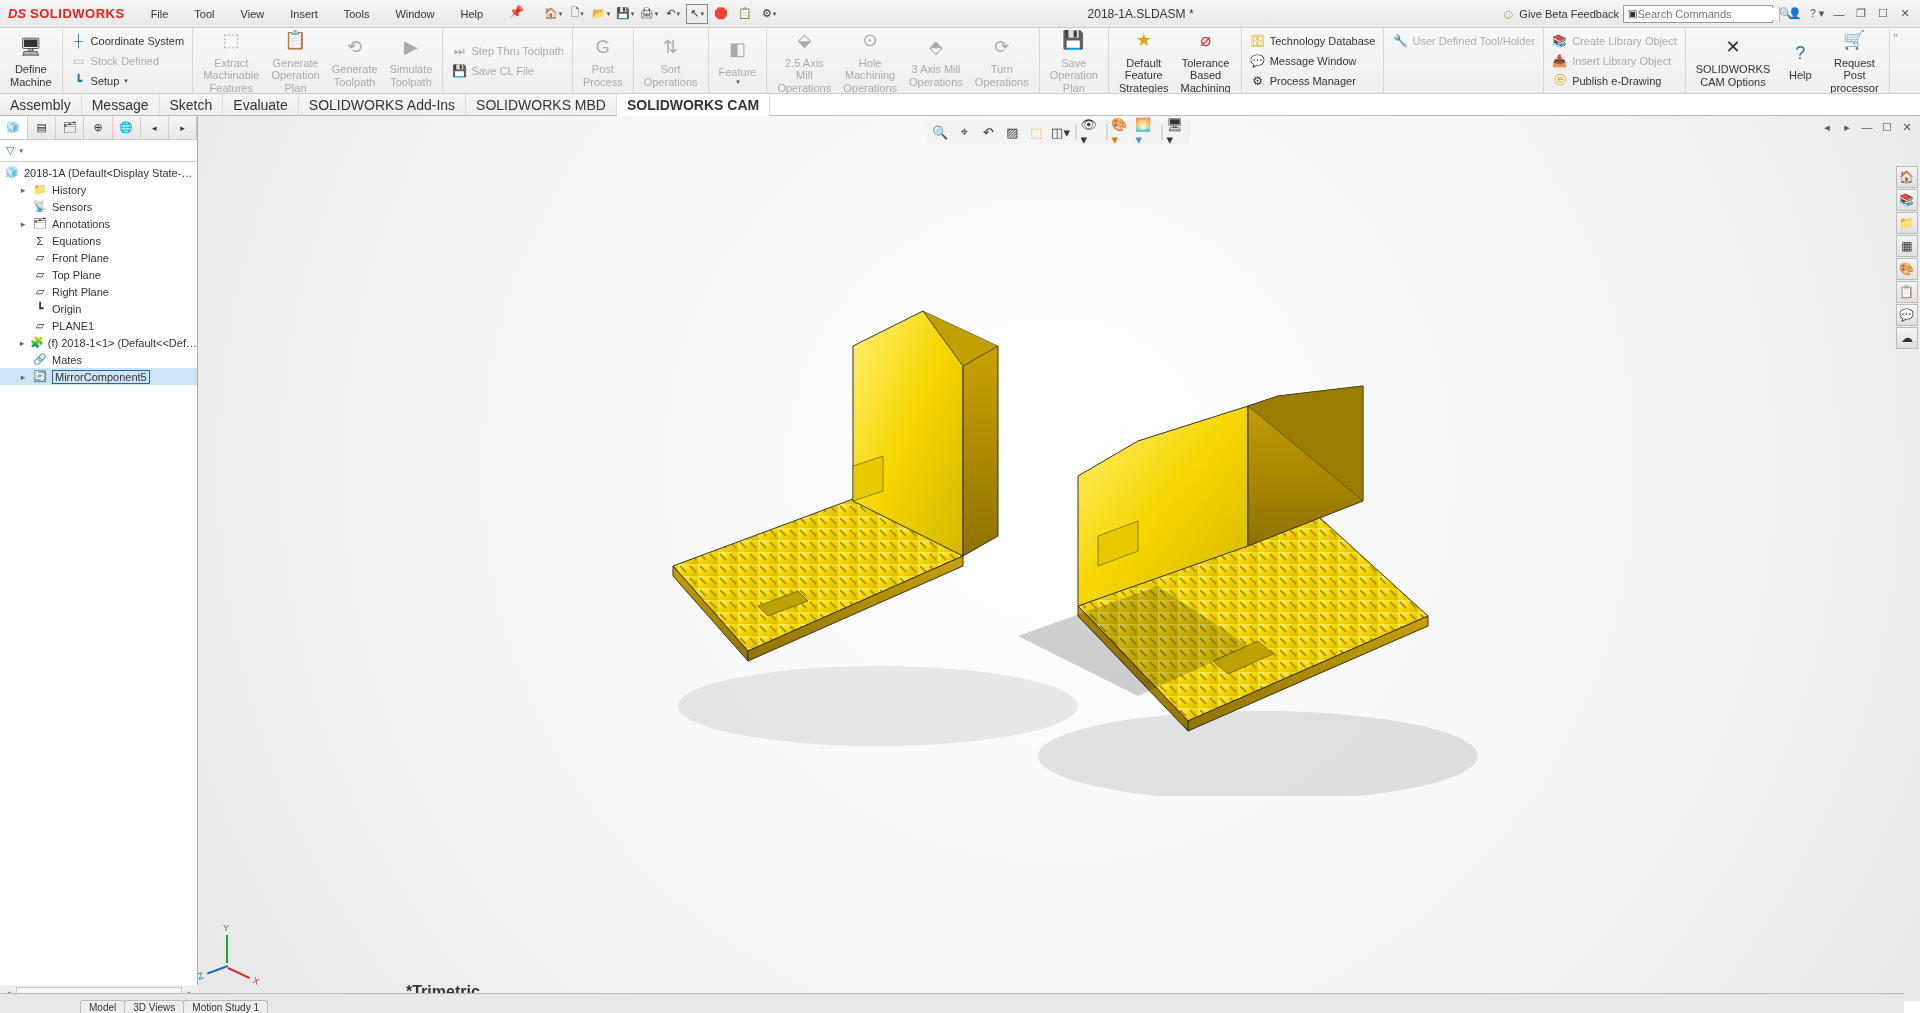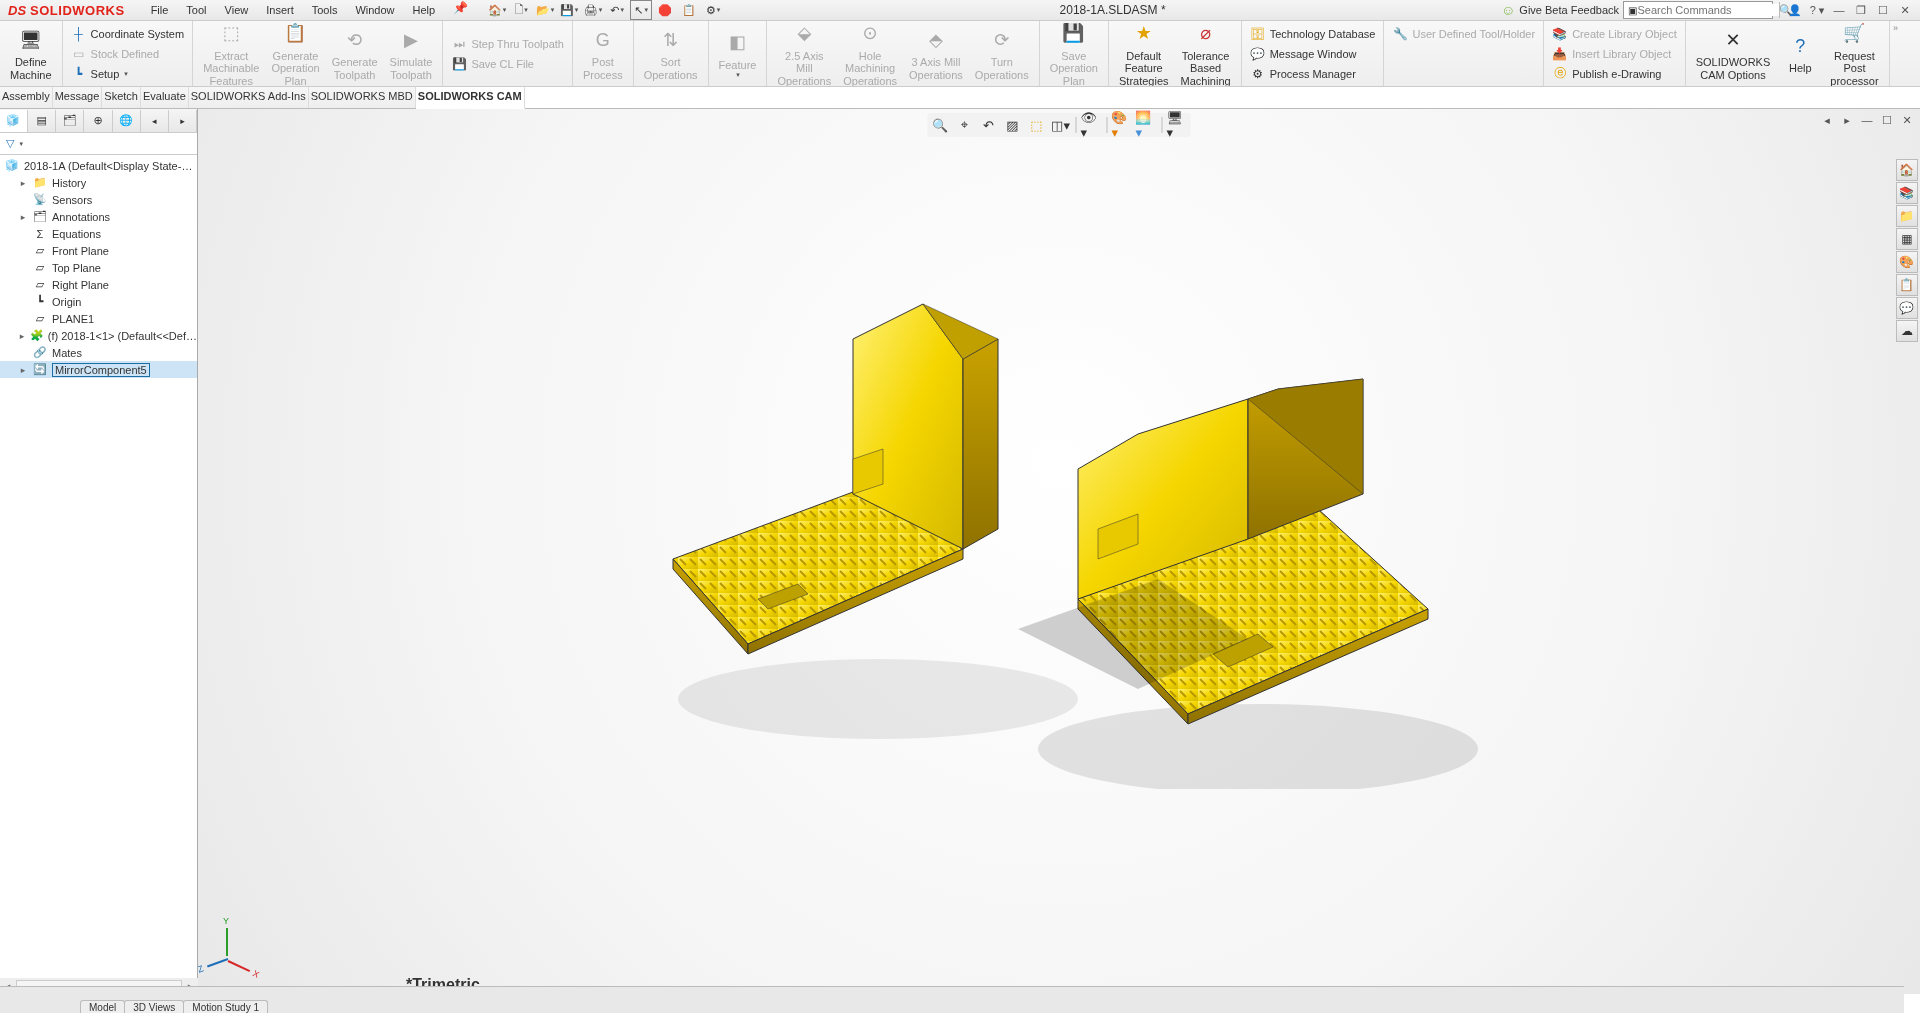--- a/index.html
+++ b/index.html
@@ -1,23 +1,23 @@
 <!DOCTYPE html>
 <html><head>
 <meta charset="utf-8">
 <style>
 * { margin: 0; padding: 0; box-sizing: border-box; font-family: 'Segoe UI', Tahoma, sans-serif; }
 body { background: #fff; overflow: hidden; font-size: 11px; color: #333; }
 
 
-.titlebar { height: 21px; background: linear-gradient(#f5f5f5,#e8e8e8); display: flex; align-items: center; border-bottom: 1px solid #ccc; }
+.titlebar { height: 28px; background: linear-gradient(#f5f5f5,#e8e8e8); display: flex; align-items: center; border-bottom: 1px solid #ccc; }
 .logo-area { display: flex; align-items: center; padding: 0 8px; gap: 4px; }
 .logo-ds { color: #e2231a; font-weight: bold; font-style: italic; font-size: 13px; }
 .logo-sw { color: #e2231a; font-weight: bold; font-size: 13px; letter-spacing: 0.5px; }
-.menu-bar { display: flex; gap: 2px; margin-left: 10px; }
+.menu-bar { display: flex; gap: 10px; margin-left: 10px; }
 .menu-item { padding: 3px 8px; cursor: pointer; }
 .pin-icon { margin-left: 8px; color: #4a90d9; font-size: 12px; }
 .qat { display: flex; align-items: center; gap: 2px; margin-left: 18px; }
 .qat-btn { width: 22px; height: 20px; display: flex; align-items: center; justify-content: center; cursor: pointer; position: relative; }
 .qat-sep { width: 1px; height: 16px; background: #bbb; margin: 0 2px; }
 .dropdown-arrow { font-size: 7px; color: #555; margin-left: 1px; }
 .doc-title { flex: 1; text-align: center; font-size: 12px; }
 .title-right { display: flex; align-items: center; gap: 4px; padding-right: 6px; }
 .feedback { display: flex; align-items: center; gap: 4px; font-size: 11px; cursor: pointer; }
 .smiley { color: #7cb342; font-size: 14px; }
@@ -32,21 +32,21 @@
 .ribbon-big { display: flex; flex-direction: column; align-items: center; justify-content: center; padding: 2px 6px; cursor: pointer; min-width: 48px; text-align: center; line-height: 1.1; }
 .ribbon-big.disabled { color: #aaa; cursor: default; }
 .ribbon-icon-lg { width: 28px; height: 28px; display: flex; align-items: center; justify-content: center; font-size: 18px; margin-bottom: 2px; }
 .ribbon-small-row { display: flex; align-items: center; gap: 4px; padding: 1px 4px; cursor: pointer; height: 20px; }
 .ribbon-small-row.disabled { color: #aaa; cursor: default; }
 .ribbon-small-icon { width: 16px; height: 16px; display: flex; align-items: center; justify-content: center; font-size: 12px; }
 .ribbon-expand { display: flex; align-items: center; justify-content: center; width: 12px; font-size: 9px; color: #888; align-self: flex-start; padding-top:2px;}
 
 
 .tabstrip { height: 22px; background: #fff; display: flex; border-bottom: 1px solid #bbb; }
-.tab { padding: 3px 2px; border-right: 1px solid #ddd; cursor: pointer; background: linear-gradient(#f6f6f6,#eee); font-size: 11px; }
+.tab { padding: 3px 10px; border-right: 1px solid #ddd; cursor: pointer; background: linear-gradient(#f6f6f6,#eee); font-size: 14px; }
 .tab.active { background: #fff; border-bottom: 1px solid #fff; margin-bottom: -1px; font-weight: bold; }
 
 
 .main { display: flex; height: calc(100vh - 24px - 66px - 22px - 16px); position: relative; }
 .feature-panel { width: 198px; border-right: 1px solid #aaa; background: #fff; display: flex; flex-direction: column; }
 .fp-tabs { height: 24px; display: flex; align-items: center; border-bottom: 1px solid #ccc; background: linear-gradient(#f5f5f5,#e8e8e8); gap: 0; }
 .fp-tab { width: 30px; height: 22px; display: flex; align-items: center; justify-content: center; cursor: pointer; border-right: 1px solid #ccc; }
 .fp-tab.active { background: #fff; }
 .fp-filter { height: 22px; border-bottom: 1px solid #ccc; display: flex; align-items: center; padding: 0 6px; gap: 4px; }
 .tree { flex: 1; overflow: auto; padding: 2px 0; }
@@ -61,21 +61,21 @@
 .viewport { flex: 1; position: relative; background: radial-gradient(circle at 50% 40%, #ffffff 0%, #f5f5f5 60%, #e8e8e8 100%); overflow: hidden; }
 .view-toolbar { position: absolute; top: 4px; left: 50%; transform: translateX(-50%); display: flex; gap: 2px; background: rgba(240,240,240,0.7); padding: 2px; border-radius: 3px; }
 .vt-btn { width: 22px; height: 20px; display: flex; align-items: center; justify-content: center; cursor: pointer; font-size: 13px; }
 .vt-sep { width: 1px; background: #bbb; margin: 2px 2px; }
 .view-corner-btns { position: absolute; top: 2px; right: 4px; display: flex; gap: 2px; }
 
 .right-taskpane { position: absolute; right: 2px; top: 50px; width: 22px; display: flex; flex-direction: column; gap: 1px; }
 .rtp-btn { width: 22px; height: 22px; background: linear-gradient(#f5f5f5,#e0e0e0); border: 1px solid #bbb; display: flex; align-items: center; justify-content: center; cursor: pointer; font-size: 12px; }
 
 
-.bottom-bar { position: absolute; bottom: 0; left: 0; right: 16px; height: 27px; background: #e8e8e8; border-top: 1px solid #bbb; display: flex; align-items: center; }
+.bottom-bar { position: absolute; bottom: 0; left: 0; right: 16px; height: 20px; background: #e8e8e8; border-top: 1px solid #bbb; display: flex; align-items: center; }
 .scroll-h { position: absolute; bottom: 0; left: 0; width: 198px; height: 16px; background: #eee; display: flex; align-items: center; }
 .scroll-arrow { width: 16px; text-align: center; font-size: 9px; color: #666; cursor: pointer; }
 .scroll-track { flex: 1; height: 12px; background: #f5f5f5; border: 1px solid #ccc; }
 .view-label { position: absolute; bottom: 0; left: 208px; font-weight: bold; font-size: 16px; }
 .bottom-tabs { position: absolute; bottom: -1px; left: 80px; display: flex; gap: 0; }
 .bottom-tab { padding: 1px 8px; border: 1px solid #bbb; border-bottom: none; background: #eee; font-size: 10px; cursor: pointer; border-radius: 3px 3px 0 0; margin-right:-1px;}
 
 
 .triad { position: absolute; bottom: 30px; left: 20px; width: 50px; height: 50px; }
 .axis { position: absolute; bottom: 8px; left: 8px; }

